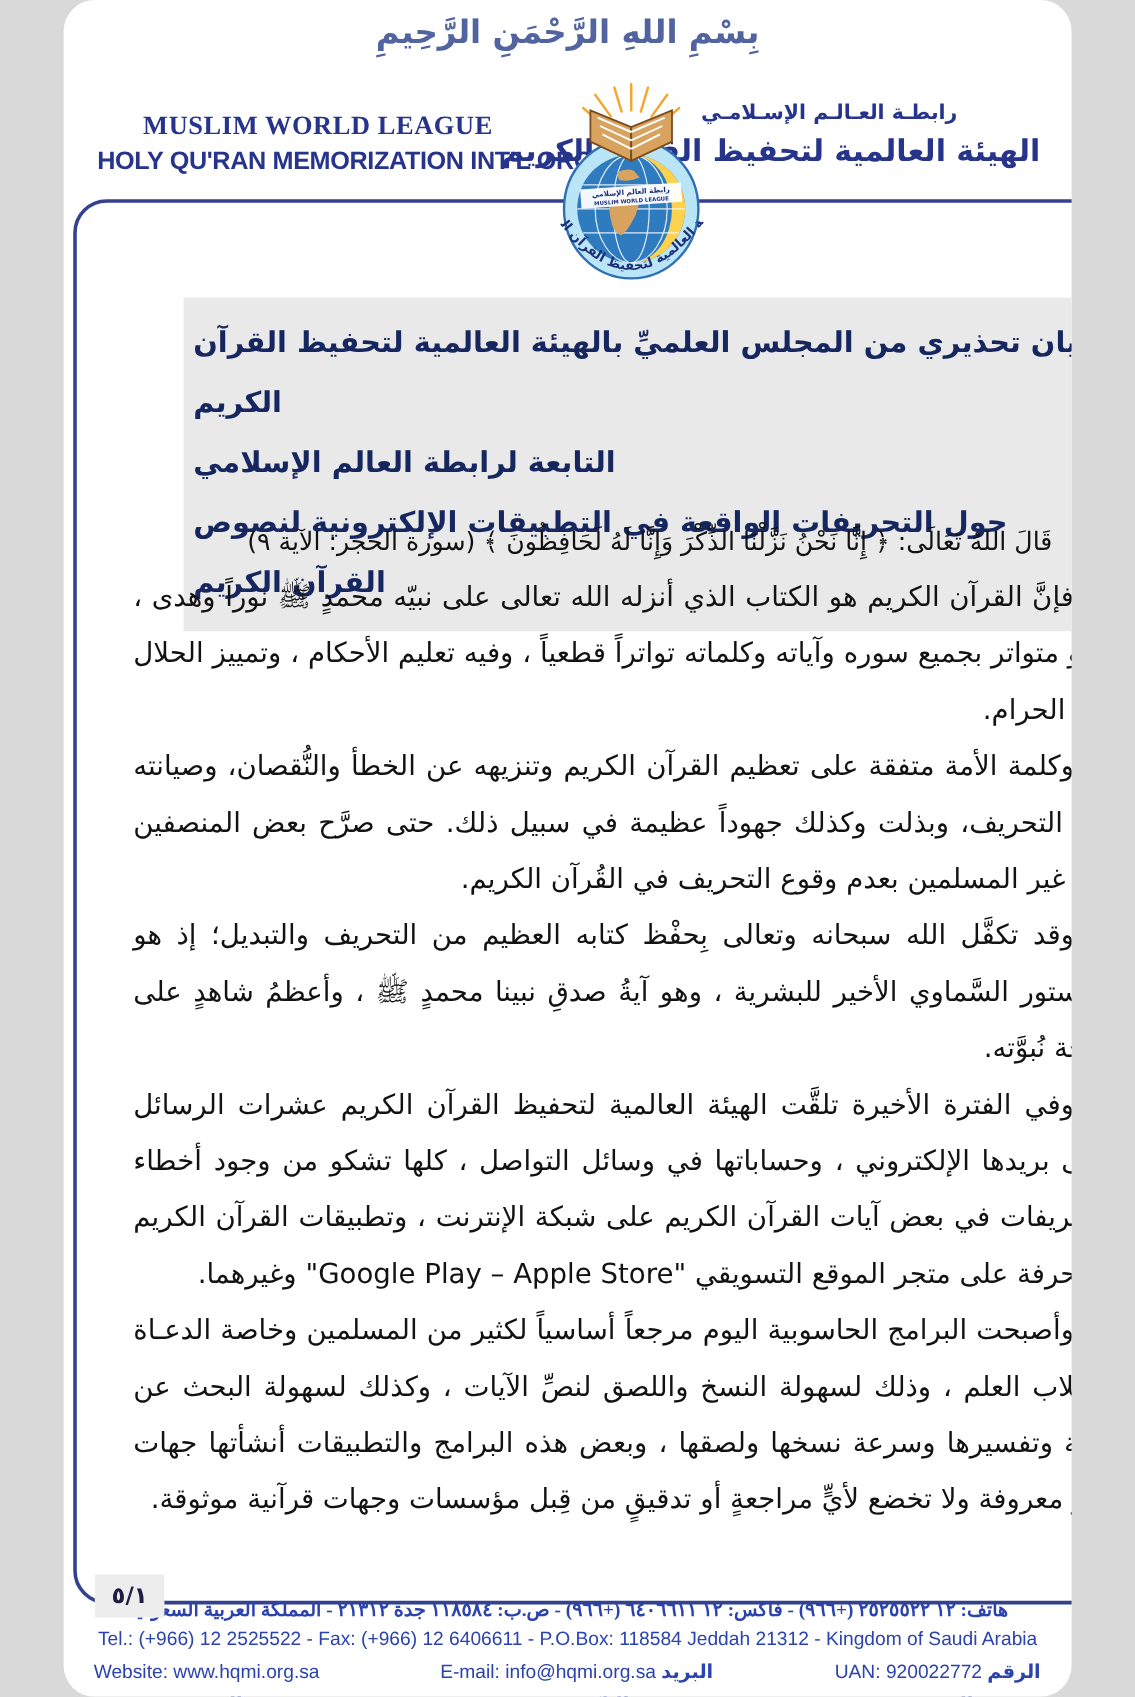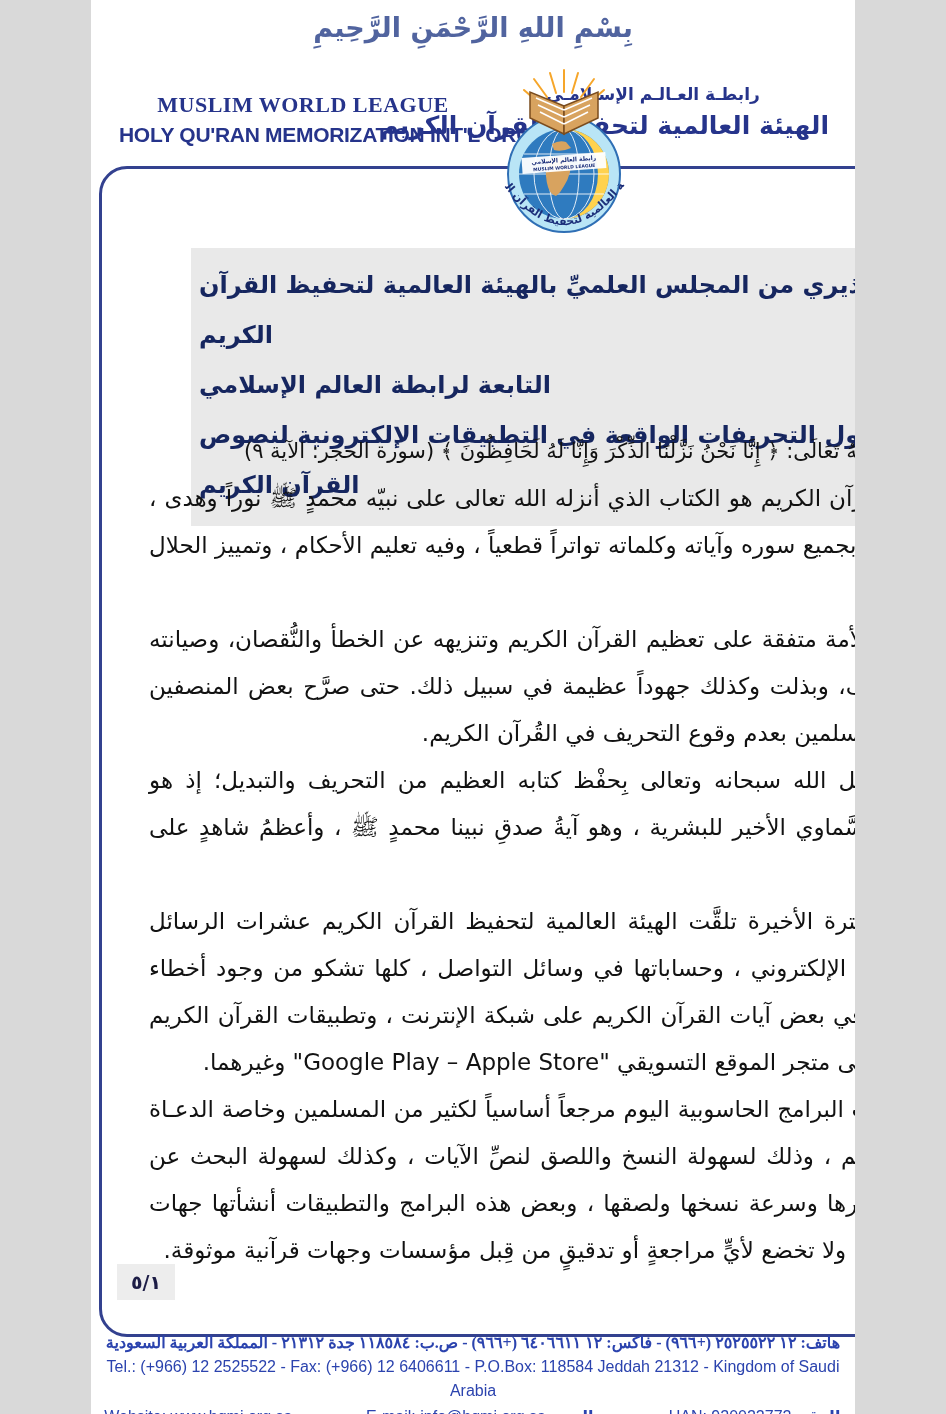--- a/index.html
+++ b/index.html
@@ -1,19 +1,20 @@
 <!DOCTYPE html>
 <html lang="ar" style="--navy: #26348b; --titleInk: #16265f; --border: #33418f; --titleBg: #e9e9e9; --footerBlue: #2b43ae; --ink: #121212; --bismillahBlue: #51649f; --pageBg: #ffffff;"><head>
 <meta charset="utf-8">
 <style>
   html,body{margin:0;padding:0;background:#d9d9d9;}
   .page{
-    position:relative;width:764px;height:1414px;margin:0 auto;
+    position:relative;width:840px;height:1414px;margin:0 auto;
     background:var(--pageBg,#ffffff);overflow:hidden;
     font-family:"DejaVu Sans",sans-serif;
+    border-radius:26px;
   }
   
   .bismillah{
     position:absolute;top:12px;left:0;right:0;text-align:center;
     font-size:27px;font-weight:bold;color:var(--bismillahBlue,#51649f);
     direction:rtl;
   }
   .org-en{position:absolute;left:28px;top:92px;width:368px;text-align:center;color:var(--navy,#26348b);}
   .org-en-1{font-family:"Liberation Serif",serif;font-size:22px;font-weight:bold;letter-spacing:.5px;}
   .org-en-2{font-family:"Liberation Sans",sans-serif;font-size:21px;font-weight:bold;letter-spacing:-.3px;margin-top:5px;white-space:nowrap;}
@@ -34,21 +35,21 @@
     font-weight:bold;font-size:24px;line-height:50px;z-index:2;
   }
   .body-text{
     position:absolute;left:58px;top:428px;width:814px;
     direction:rtl;text-align:justify;color:var(--ink,#121212);
     font-size:23px;line-height:47px;z-index:2;
   }
   .body-text p{margin:0;text-indent:30px;}
   .body-text p.verse{text-indent:48px;font-size:21px;}
   .page-number{
-    position:absolute;left:26px;top:1264px;width:58px;height:36px;
+    position:absolute;left:26px;top:1312px;width:58px;height:36px;
     background:#ededed;display:flex;align-items:center;justify-content:center;
     font-weight:bold;font-size:19px;color:#1d1d46;direction:rtl;z-index:2;
   }
   
   .footer{position:absolute;left:0;top:1330px;width:100%;text-align:center;color:var(--footerBlue,#2b43ae);}
   .f-ar{direction:rtl;font-weight:bold;font-size:16px;line-height:25px;font-family:Liberation Serif, serif;}
   .f-en{font-family:"Liberation Sans",sans-serif;font-size:16px;line-height:24px;}
   .f-mixed{display:flex;justify-content:center;gap:38px;font-size:16px;line-height:27px;align-items:baseline;font-family:"Liberation Sans",sans-serif;}
   .f-mixed .arl{font-weight:bold;direction:rtl;unicode-bidi:isolate;font-family:"DejaVu Sans",sans-serif;}
 </style>

